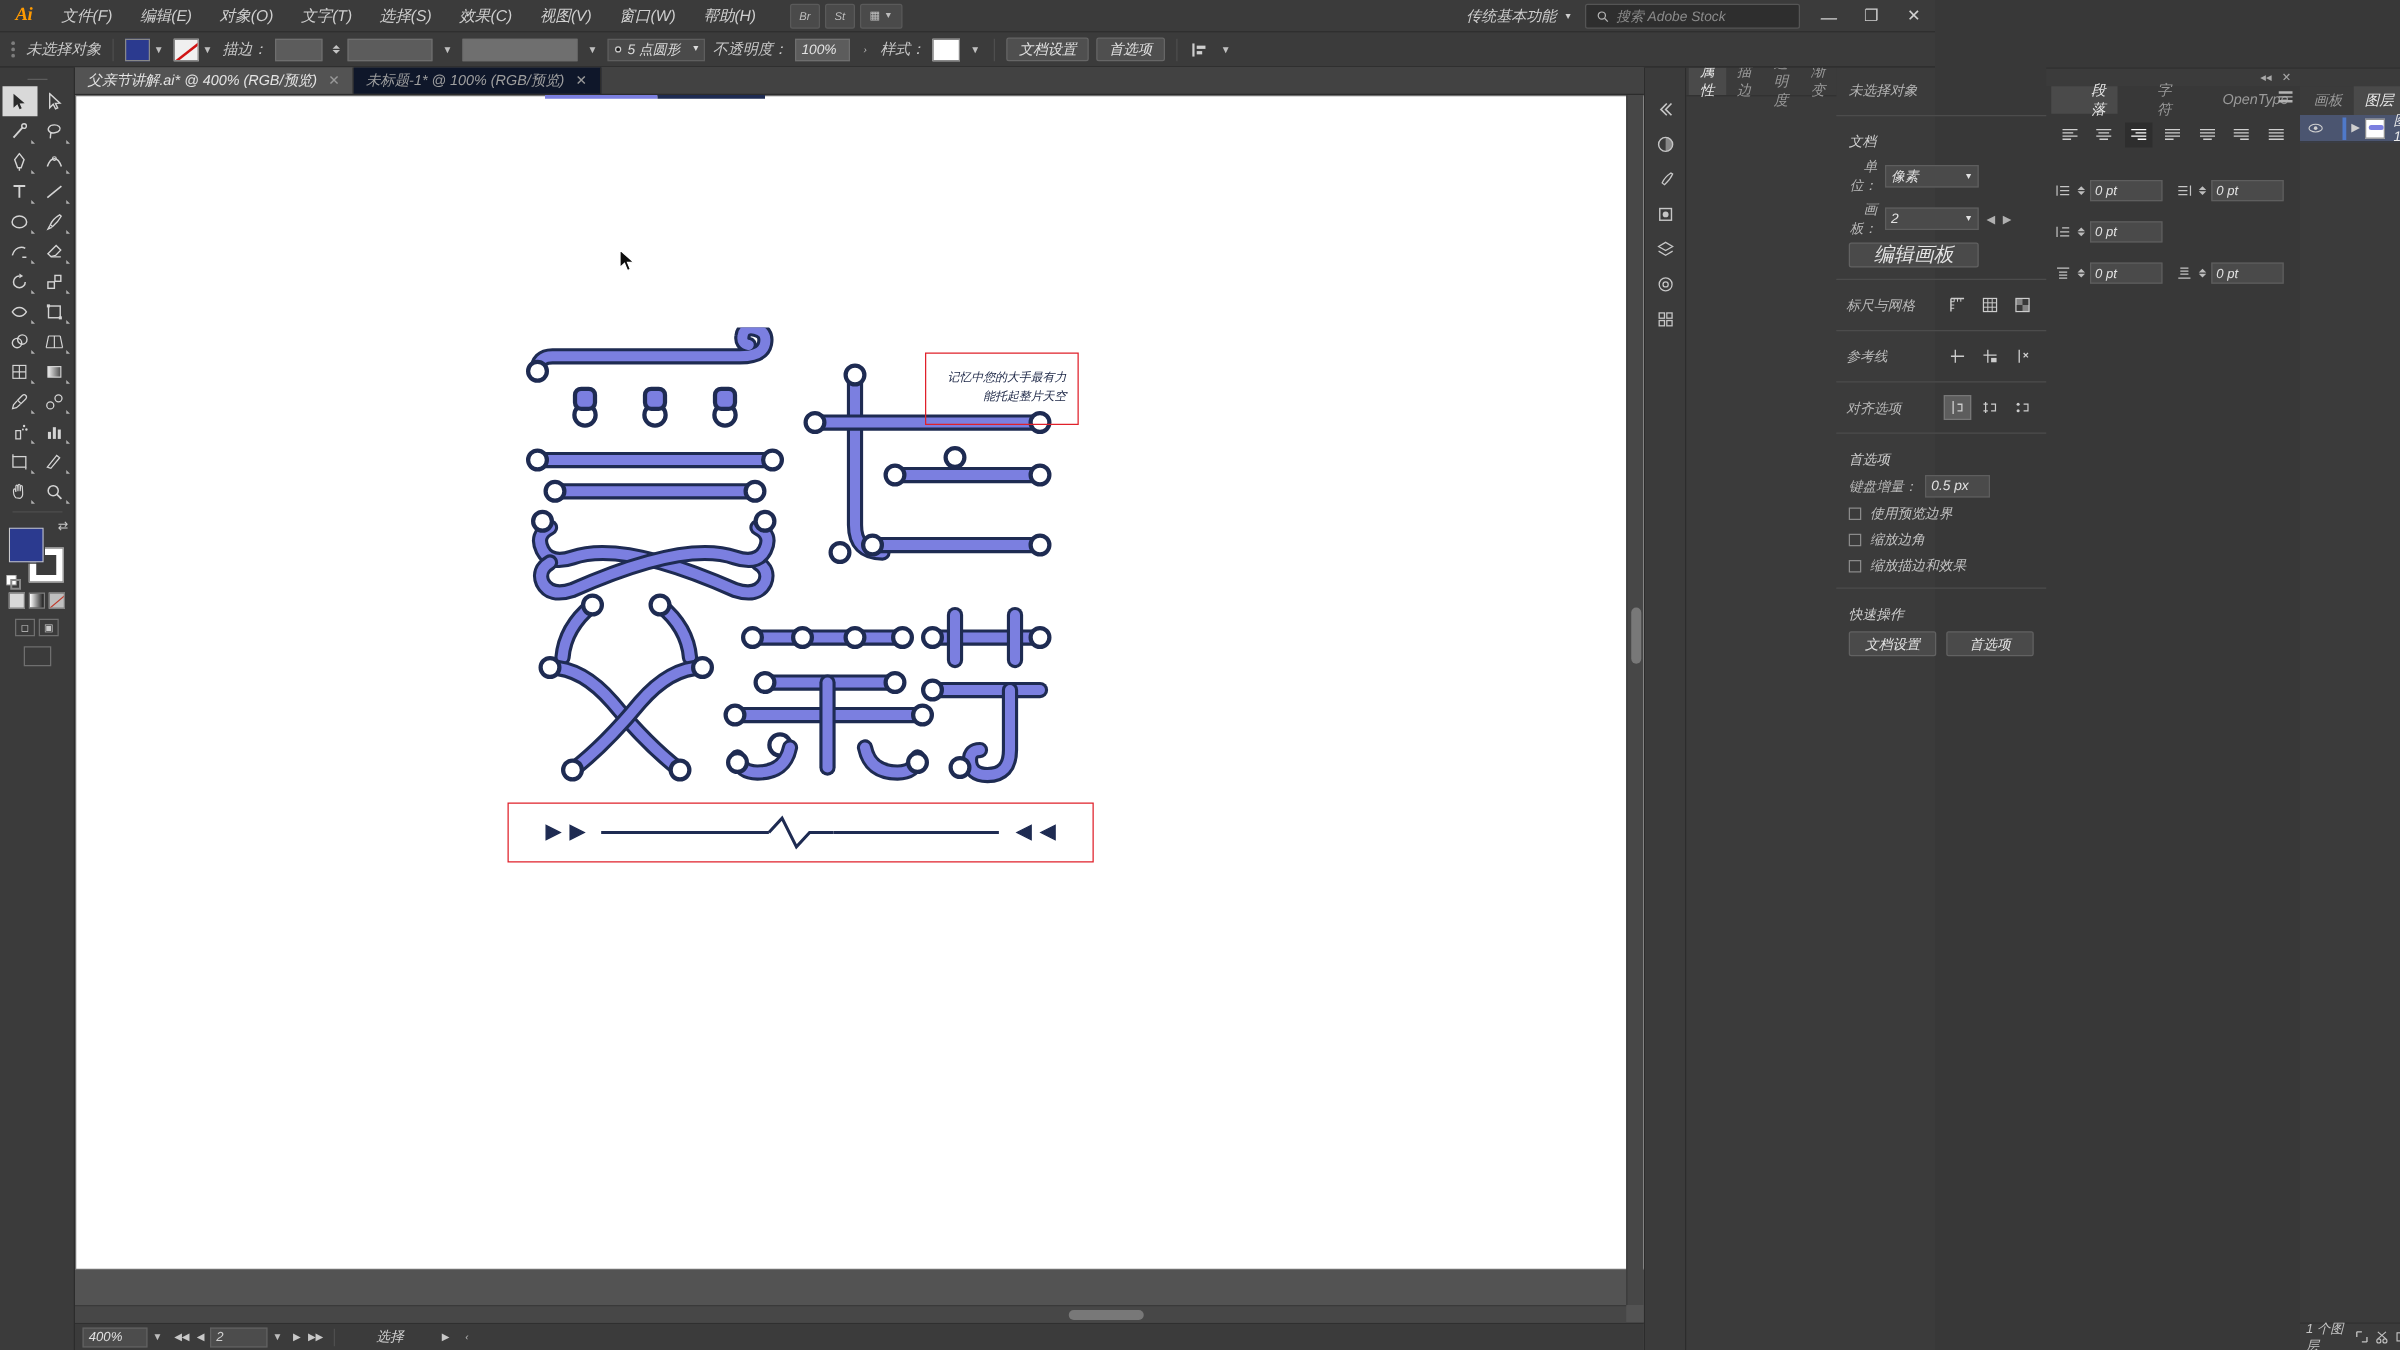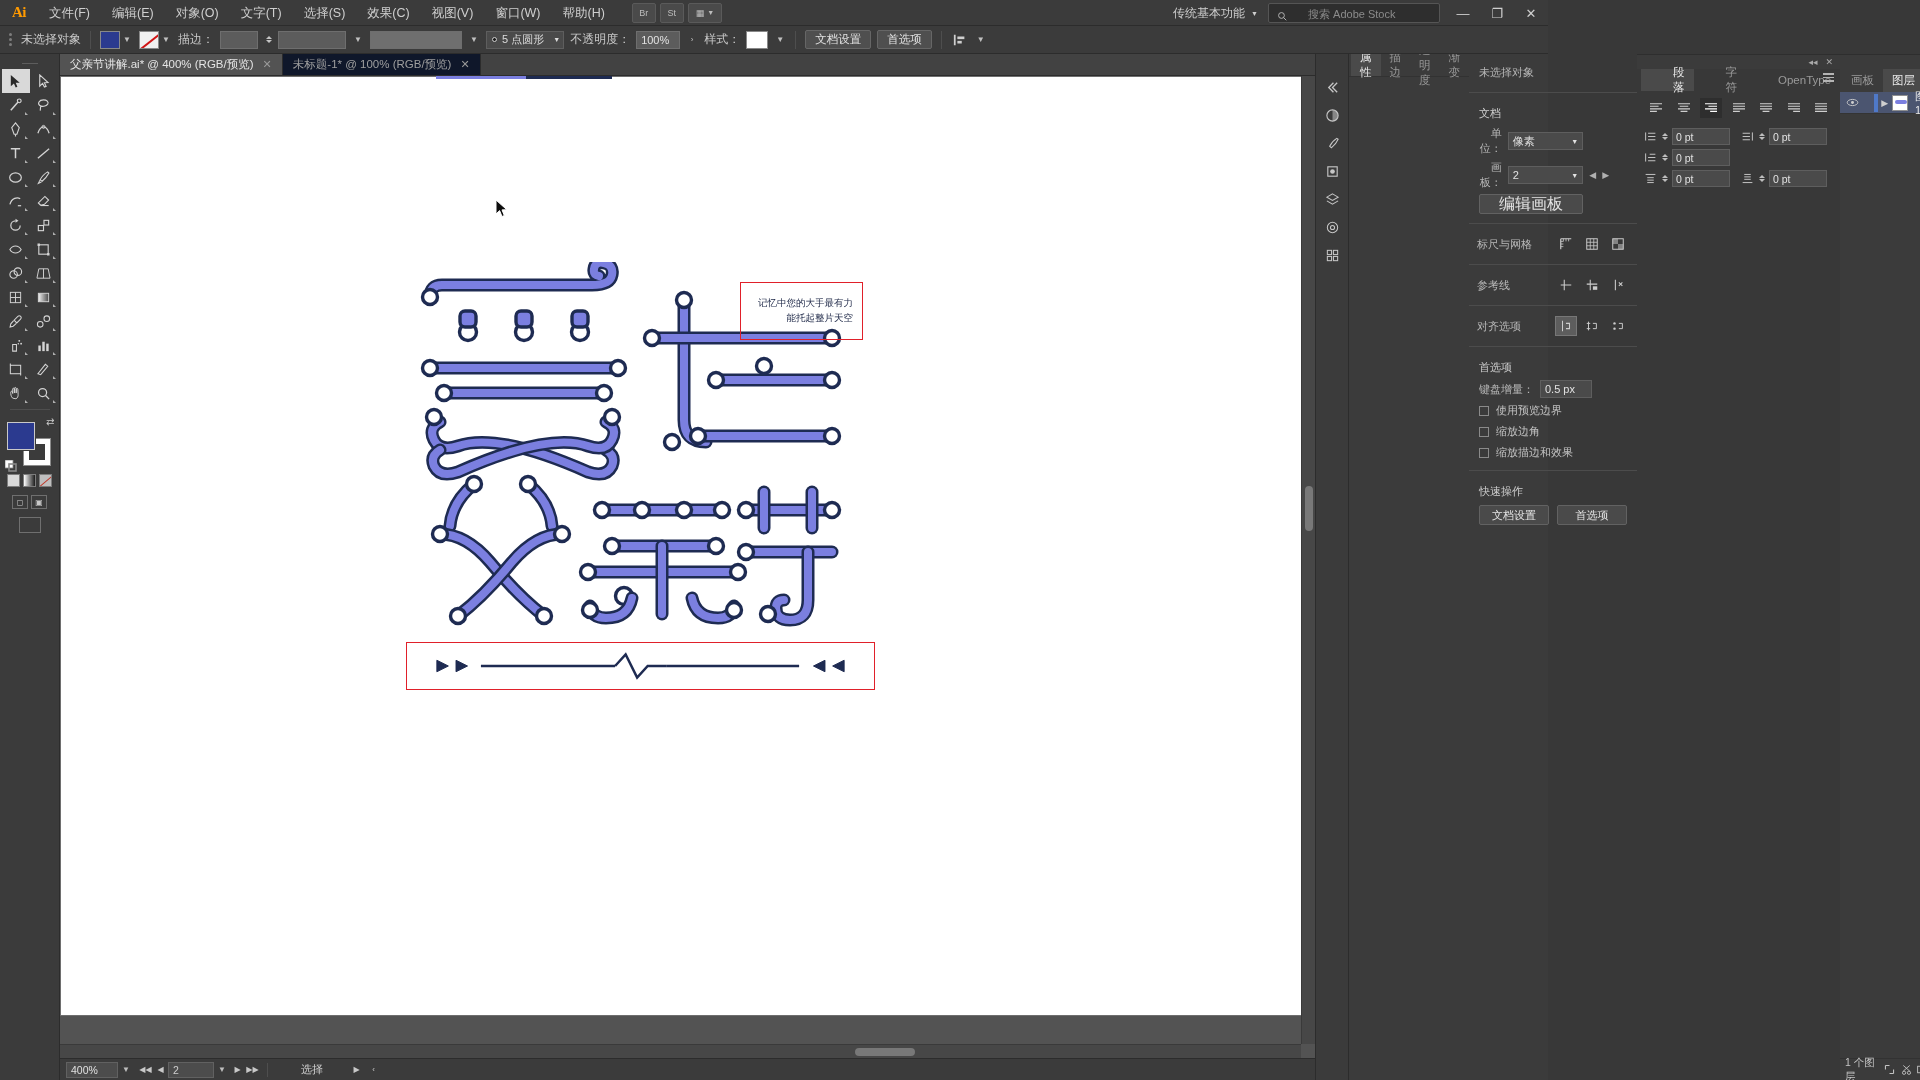--- a/index.html
+++ b/index.html
@@ -4,21 +4,21 @@
 <style>
   * { box-sizing: border-box; margin:0; padding:0; }
   html,body { width:1920px; height:1080px; overflow:hidden; }
   body {
     font-family: "Liberation Sans", "DejaVu Sans", sans-serif;
     font-size: 12px;
     background:#383838;
     color:#d6d6d6;
     -webkit-font-smoothing: antialiased;
   }
-  .app { position:relative; width:1548px; height:1080px; display:flex; flex-direction:column; }
+  .app { position:relative; width:1548px; height:1080px; display:flex; flex-direction:column;font-style:italic; }
 
   
   .menubar {
     height:26px; background:#3b3b3b; display:flex; align-items:center;
     border-bottom:1px solid #2c2c2c; flex:none; position:relative;
   }
   .ai-logo {
     width:38px; height:26px; display:flex; align-items:center; justify-content:center;
     color:#ff9a00; font-weight:bold; font-size:15px; font-family:"Liberation Serif",serif;
     letter-spacing:-0.5px;
@@ -33,21 +33,21 @@
     display:flex; align-items:center; justify-content:center; font-size:9px; color:#bdbdbd;
   }
   .mb-icon.dd { width:34px; }
   .menubar-right {
     position:absolute; right:0; top:0; height:26px; display:flex; align-items:center; gap:0;
   }
   .workspace-sel {
     display:flex; align-items:center; gap:6px; padding:0 10px; font-size:12px; color:#cfcfcf;
   }
   .stock-search {
-    display:flex; align-items:flex-end; gap:20px; height:20px; padding:0 8px; margin-right:6px;
+    display:flex; align-items:center; gap:5px; height:20px; padding:0 8px; margin-right:6px;
     background:#2e2e2e; border:1px solid #555; border-radius:2px; width:172px;
   }
   .stock-search .ph { color:#8b8b8b; font-size:11px; }
   .wctrl { width:34px; height:26px; display:flex; align-items:center; justify-content:center;
            color:#cfcfcf; font-size:13px; }
 
   
   .controlbar {
     height:28px; background:#3b3b3b; border-bottom:1px solid #2c2c2c;
     display:flex; align-items:center; padding:0 6px; gap:6px; flex:none; position:relative;
@@ -281,21 +281,21 @@
   }
   .para-tabs { height:22px; display:flex; align-items:stretch; padding-left:4px; position:relative;}
   .para-tabs .ptab { font-size:11.5px;padding-left:32px; }
   .para-menu { position:absolute; right:6px; top:4px; display:flex;flex-direction:column;gap:2px;}
   .para-menu span { width:11px;height:1.5px;background:#b4b4b4; display:block;}
   .align-row { display:flex; gap:3px; padding:7px 8px; justify-content:space-between;}
   .abtn { width:22px; height:20px; display:flex;align-items:center;justify-content:center;}
   .abtn.sel { background:#2e2e2e; }
   .abtn svg { width:14px; height:12px; }
   .indent-grid { padding:3px 6px 6px 6px; }
-  .indent-row { display:flex; align-items:center; gap:4px; margin-bottom:4px;}
+  .indent-row { display:flex; align-items:center; gap:4px; margin-bottom:4px;margin-top:16px;}
   .ind-ic { width:15px; height:15px; color:#c5c5c5; display:flex;align-items:center;justify-content:center;}
   .ind-ic svg { width:13px;height:13px;}
   .ind-field {
     width:58px; height:17px; background:#4a4a4a; border:1px solid #5e5e5e; display:flex;
     align-items:center; padding:0 3px; font-size:10.5px; color:#e2e2e2;
   }
   .ind-spin { display:flex;flex-direction:column; gap:1px; }
   .ind-spin i { width:0;height:0;border-left:3px solid transparent;border-right:3px solid transparent;}
   .ind-spin i.up{border-bottom:3px solid #bdbdbd;}
   .ind-spin i.dn{border-top:3px solid #bdbdbd;}

